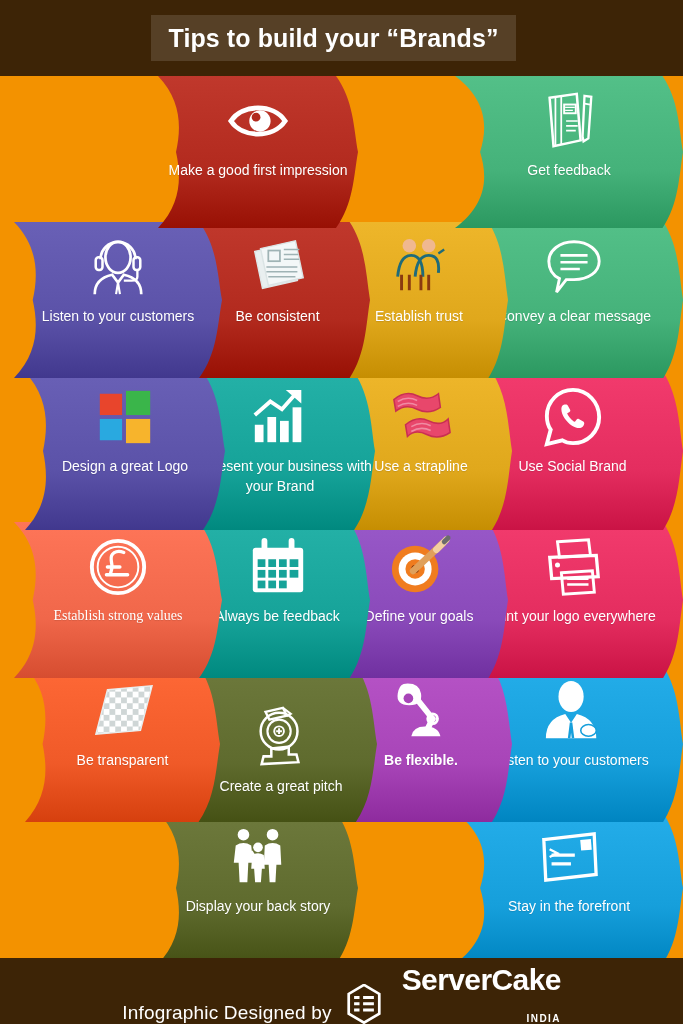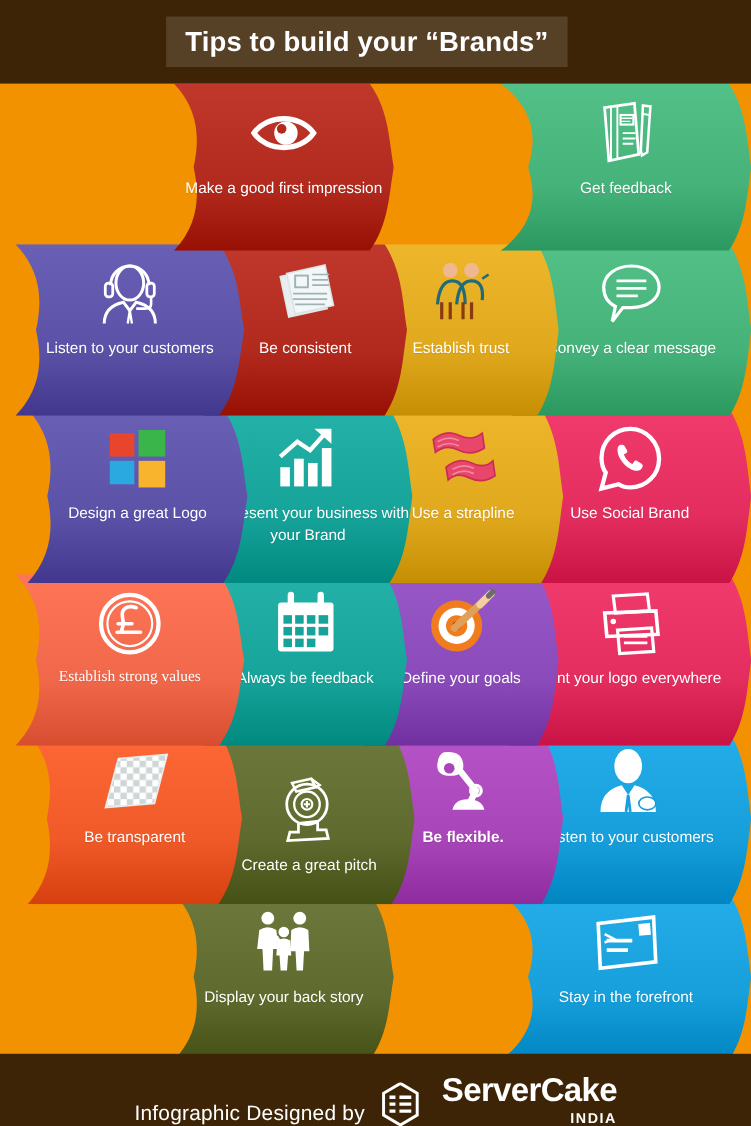--- a/index.html
+++ b/index.html
@@ -54,22 +54,22 @@
     letter-spacing: 0.2px;
   }
   .brand { display: flex; align-items: flex-end; gap: 20px; }
   .brand-mark { width: 36px; height: 40px; flex: 0 0 auto; }
   .brand-right { display: flex; flex-direction: column; align-items: flex-end; }
   .brand-name {
     color: #ffffff; font-size: 30px; font-weight: bold;
     line-height: 1; letter-spacing: -0.6px;
   }
   .brand-sub {
-    color: #ffffff; font-size: 13px; font-weight: bold;
-    letter-spacing: 1.4px; margin-top: 2px;
+    color: #ffffff; font-size: 10px; font-weight: bold;
+    letter-spacing: 1.4px; margin-top: 18px;
   }
 
   
   .row { position: absolute; left: 0; width: 683px; }
   .ribbon {
     position: absolute;
     top: 0;
     height: 100%;
     display: flex;
     flex-direction: column;

